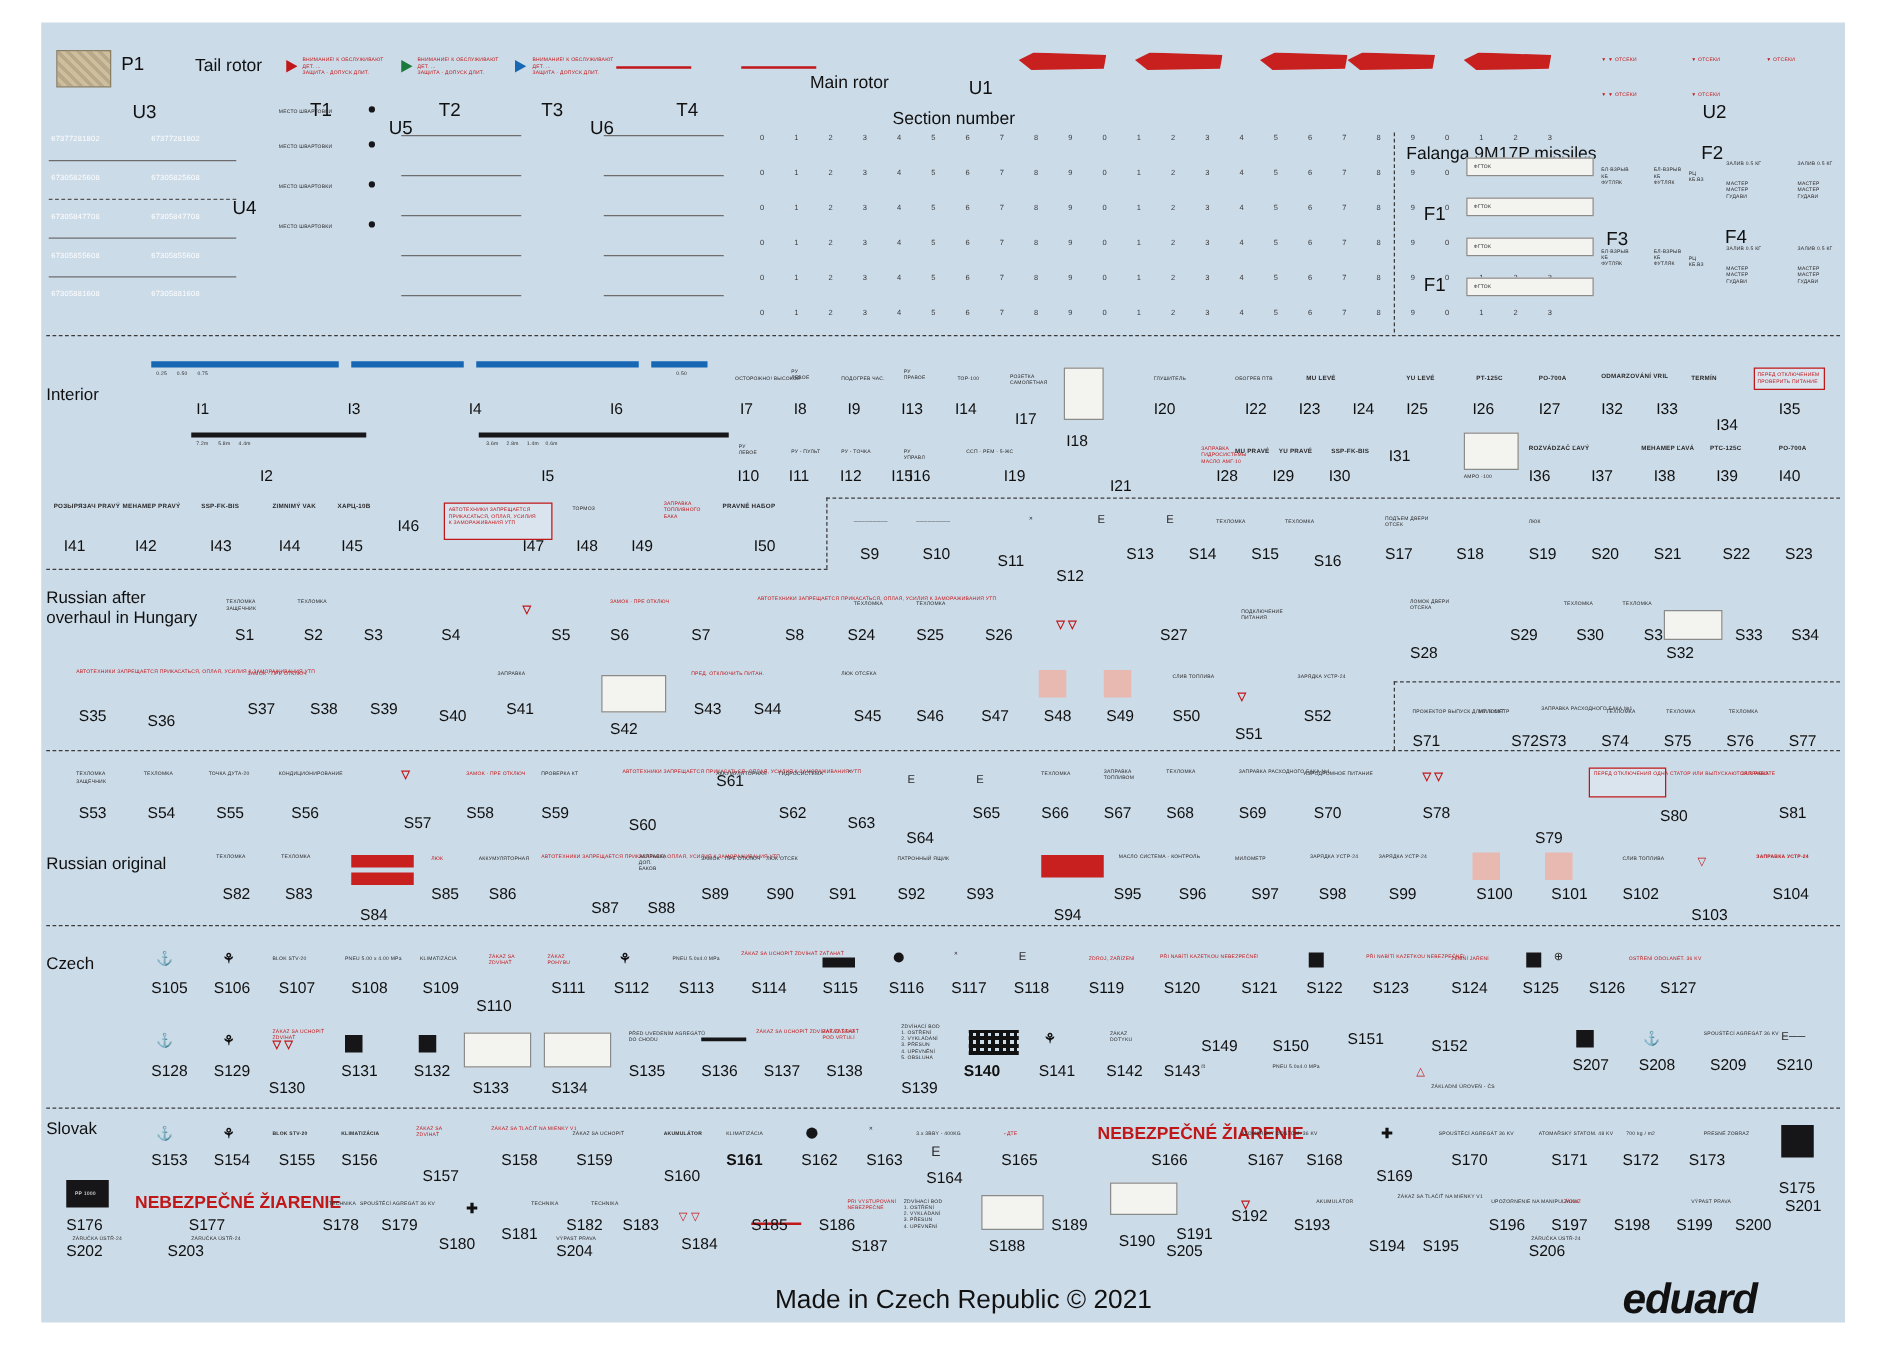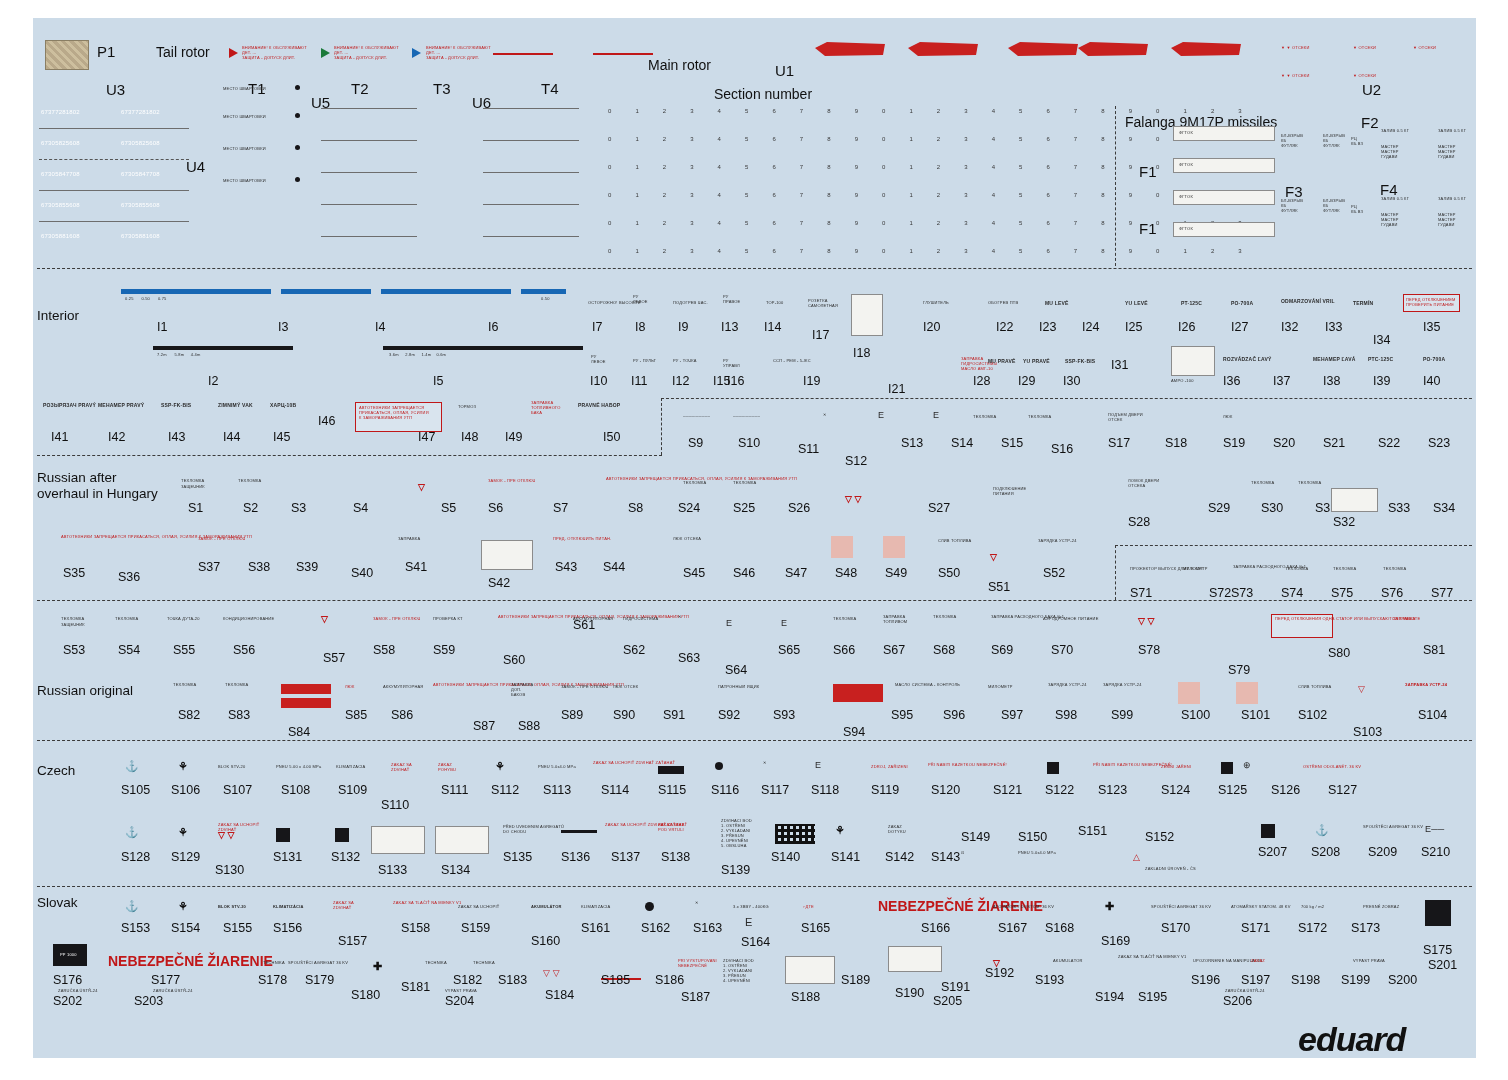--- a/index.html
+++ b/index.html
@@ -570,21 +570,21 @@
     <div class="code" style="left:182px;top:845px;">S130</div>
     <div class="code" style="left:240px;top:832px;">S131</div>
     <div class="code" style="left:298px;top:832px;">S132</div>
     <div class="code" style="left:345px;top:845px;">S133</div>
     <div class="code" style="left:408px;top:845px;">S134</div>
     <div class="code" style="left:470px;top:832px;">S135</div>
     <div class="code" style="left:528px;top:832px;">S136</div>
     <div class="code" style="left:578px;top:832px;">S137</div>
     <div class="code" style="left:628px;top:832px;">S138</div>
     <div class="code" style="left:688px;top:845px;">S139</div>
-    <div class="code" style="left:738px;top:832px;">S140</div>
+    <div class="code" style="left:738px;top:832px;font-weight:bold;">S140</div>
     <div class="code" style="left:798px;top:832px;">S141</div>
     <div class="code" style="left:852px;top:832px;">S142</div>
     <div class="code" style="left:898px;top:832px;">S143</div>
     <div class="code" style="left:928px;top:812px;">S149</div>
     <div class="code" style="left:985px;top:812px;">S150</div>
     <div class="code" style="left:1045px;top:806px;">S151</div>
     <div class="code" style="left:1112px;top:812px;">S152</div>
     <div class="code" style="left:1225px;top:827px;">S207</div>
     <div class="code" style="left:1278px;top:827px;">S208</div>
     <div class="code" style="left:1335px;top:827px;">S209</div>
@@ -621,21 +621,21 @@
     <div class="grouplabel" style="left:4px;top:877px;">Slovak</div>
 
     <div class="code" style="left:88px;top:903px;">S153</div>
     <div class="code" style="left:138px;top:903px;">S154</div>
     <div class="code" style="left:190px;top:903px;">S155</div>
     <div class="code" style="left:240px;top:903px;">S156</div>
     <div class="code" style="left:305px;top:916px;">S157</div>
     <div class="code" style="left:368px;top:903px;">S158</div>
     <div class="code" style="left:428px;top:903px;">S159</div>
     <div class="code" style="left:498px;top:916px;">S160</div>
-    <div class="code" style="left:548px;top:903px;">S161</div>
+    <div class="code" style="left:548px;top:903px;font-weight:bold;">S161</div>
     <div class="code" style="left:608px;top:903px;">S162</div>
     <div class="code" style="left:660px;top:903px;">S163</div>
     <div class="code" style="left:708px;top:917px;">S164</div>
     <div class="code" style="left:768px;top:903px;">S165</div>
     <div class="code" style="left:888px;top:903px;">S166</div>
     <div class="code" style="left:965px;top:903px;">S167</div>
     <div class="code" style="left:1012px;top:903px;">S168</div>
     <div class="code" style="left:1068px;top:916px;">S169</div>
     <div class="code" style="left:1128px;top:903px;">S170</div>
     <div class="code" style="left:1208px;top:903px;">S171</div>
@@ -718,14 +718,15 @@
     <div class="code" style="left:412px;top:976px;">S204</div>
     <div class="code" style="left:900px;top:976px;">S205</div>
     <div class="code" style="left:1190px;top:976px;">S206</div>
 
     <div class="tiny" style="left:25px;top:970px;">ZÁRUČKA ÚSTŘ-24</div>
     <div class="tiny" style="left:120px;top:970px;">ZÁRUČKA ÚSTŘ-24</div>
     <div class="tiny" style="left:412px;top:970px;">VÝPAST PRAVA</div>
     <div class="tiny" style="left:1192px;top:970px;">ZÁRUČKA ÚSTŘ-24</div>
   </div>
 
+  <div class="footer big" style="left:620px;top:1028px;">Made in Czech Republic © 2021</div>
   <div class="brand" style="left:1298px;top:1020px;">eduard</div>
 </div>
 
 </body></html>

